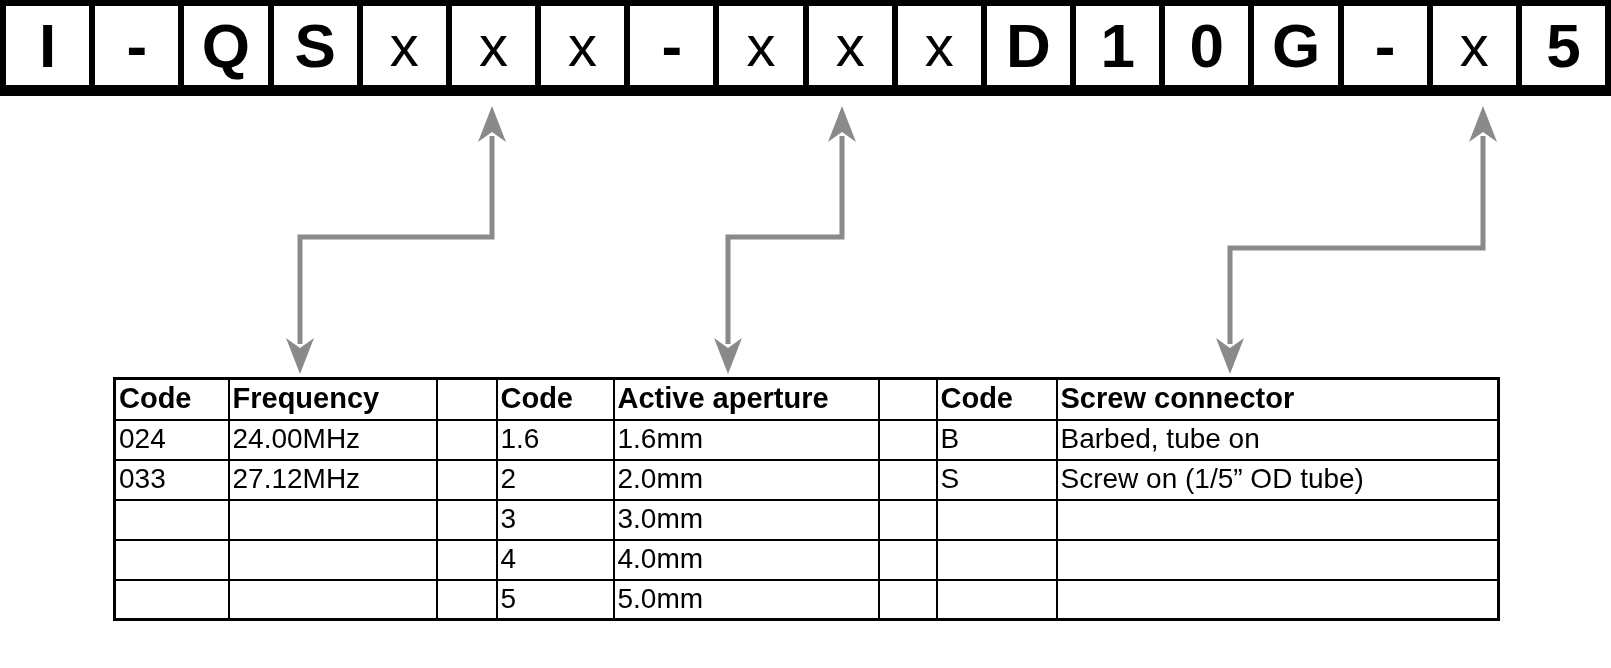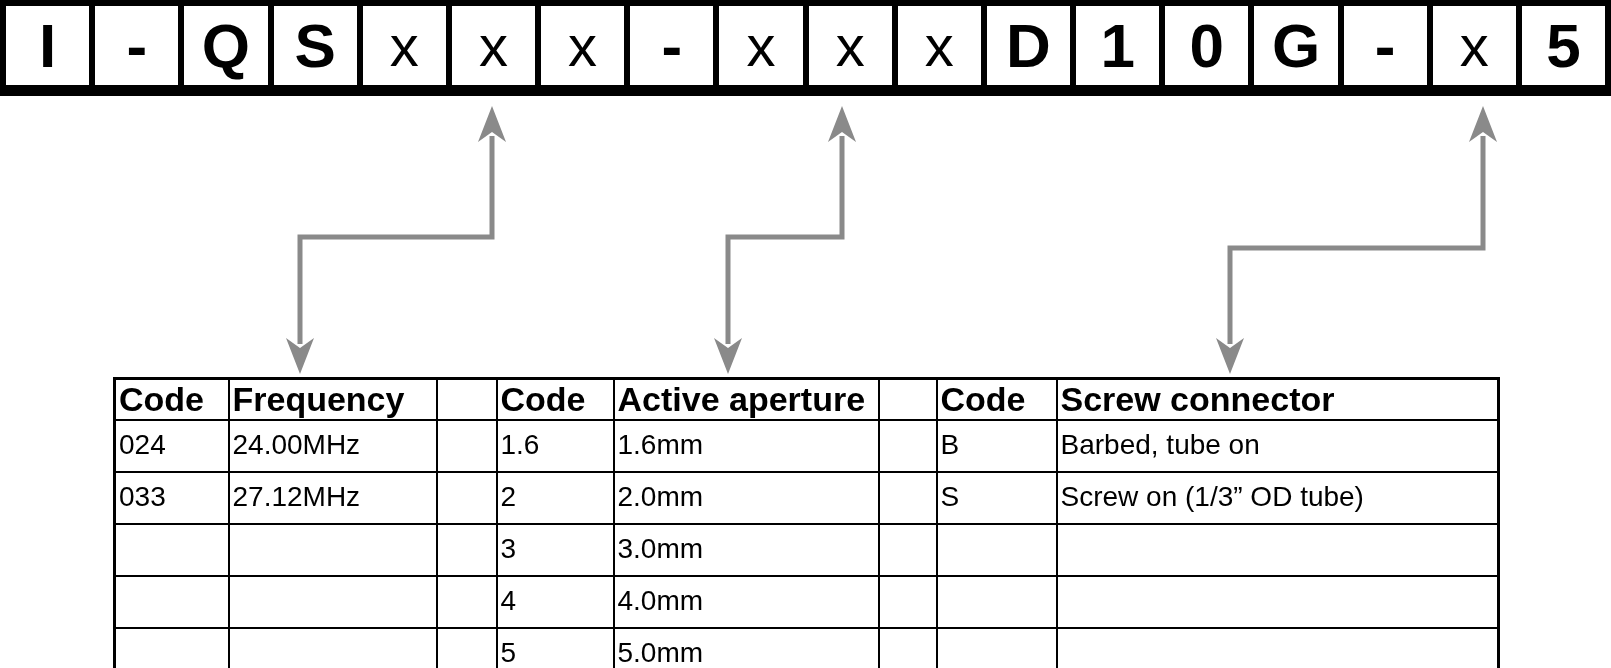--- a/index.html
+++ b/index.html
@@ -68,23 +68,23 @@
   .code-table th, .code-table td {
     border: 2px solid #000000;
     padding: 0 3px;
     text-align: left;
     vertical-align: middle;
     overflow: hidden;
     white-space: nowrap;
   }
   .code-table th {
     font-weight: bold;
-    font-size: 34px;
-  }
-  .code-table tr { height: 52px; }
+    font-size: 29px;
+  }
+  .code-table tr { height: 40px; }
   .code-table tr.hdr { height: 41px; }
 
   .col-code1 { width: 114px; }
   .col-freq  { width: 208px; }
   .col-gap1  { width: 60px; }
   .col-code2 { width: 117px; }
   .col-apert { width: 265px; }
   .col-gap2  { width: 58px; }
   .col-code3 { width: 120px; }
   .col-water { width: 442px; }
@@ -166,21 +166,21 @@
         <td>Barbed, tube on</td>
       </tr>
       <tr>
         <td>033</td>
         <td>27.12MHz</td>
         <td></td>
         <td>2</td>
         <td>2.0mm</td>
         <td></td>
         <td>S</td>
-        <td>Screw on (1/3” OD tube)</td>
+        <td>Screw on (1/5” OD tube)</td>
       </tr>
       <tr>
         <td></td>
         <td></td>
         <td></td>
         <td>3</td>
         <td>3.0mm</td>
         <td></td>
         <td></td>
         <td></td>

